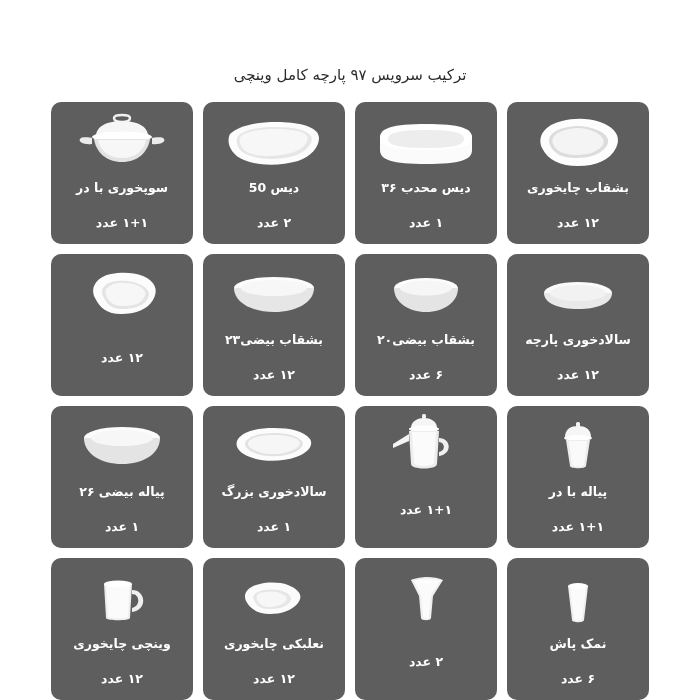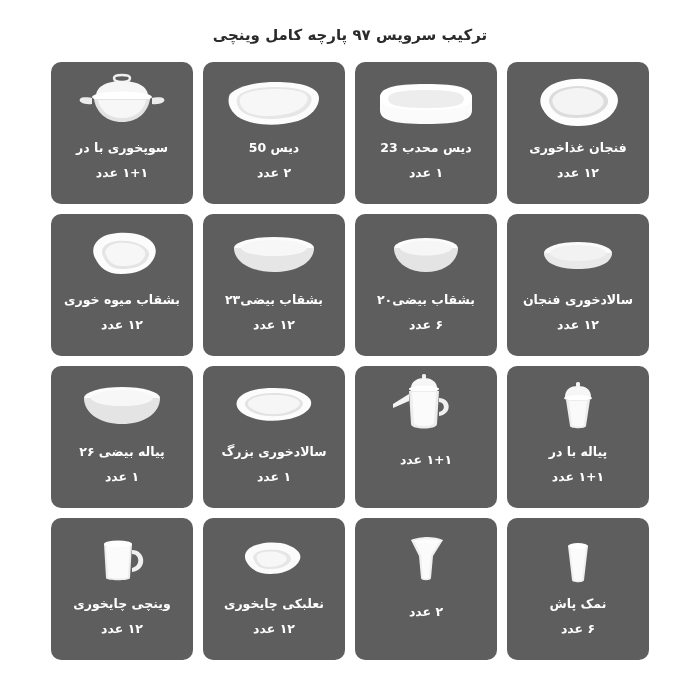--- a/index.html
+++ b/index.html
@@ -15,24 +15,25 @@
   }
   .page {
     width: 700px;
     height: 700px;
     position: relative;
     box-sizing: border-box;
   }
   .title {
     text-align: center;
     font-size: 15px;
-    font-weight: bold;
+    font-weight: normal;
     color: #2b2b2b;
     padding-top: 26px;
     letter-spacing: 0px;
+    margin-top: 40px;
   }
   .grid {
     margin: 18px auto 0 auto;
     width: 600px;
     display: grid;
     grid-template-columns: repeat(4, 142px);
     grid-template-rows: repeat(4, 142px);
     column-gap: 10px;
     row-gap: 10px;
     justify-content: center;
@@ -64,21 +65,21 @@
   }
   .lbl-name {
     font-size: 12.5px;
     font-weight: bold;
     display: block;
   }
   .lbl-qty {
     font-size: 12.5px;
     font-weight: bold;
     display: block;
-    margin-top: 8px;
+    margin-top: 18px;
   }
   svg { display: block; }
 </style>
 </head>
 <body>
 
 <div class="page">
 
   <div class="title">ترکیب سرویس ۹۷ پارچه کامل وینچی</div>
 
@@ -86,35 +87,35 @@
 
     <div class="cell">
       <div class="art">
         <svg width="104" height="70" viewBox="0 0 104 70">
           <path d="M16 40 C10 26 22 16 36 13 C48 10 62 10 74 14 C88 19 96 28 90 40 C84 52 70 58 52 58 C34 58 22 52 16 40 Z" fill="#fdfdfd"></path>
           <path d="M24 37 C20 27 30 21 42 19 C52 17 62 18 71 22 C81 26 85 32 80 39 C74 47 62 50 50 50 C36 50 28 46 24 37 Z" fill="#dcdcdc"></path>
           <path d="M27 36 C24 28 33 23 43 21 C52 19 61 20 69 24 C77 28 80 33 76 38 C70 45 60 47 50 47 C38 47 30 43 27 36 Z" fill="#f4f4f4"></path>
         </svg>
       </div>
       <div class="labels">
-        <span class="lbl-name">فنجان غذاخوری</span>
+        <span class="lbl-name">بشقاب چایخوری</span>
         <span class="lbl-qty">۱۲ عدد</span>
       </div>
     </div>
 
     <div class="cell">
       <div class="art">
         <svg width="112" height="70" viewBox="0 0 112 70">
           <path d="M10 30 C10 20 22 16 56 16 C90 16 102 20 102 30 L102 42 C102 52 90 56 56 56 C22 56 10 52 10 42 Z" fill="#fbfbfb"></path>
           <path d="M10 30 C10 21 22 17 56 17 C90 17 102 21 102 30 C102 38 90 42 56 42 C22 42 10 38 10 30 Z" fill="#ffffff"></path>
           <path d="M18 31 C18 25 28 22 56 22 C84 22 94 25 94 31 C94 37 84 40 56 40 C28 40 18 37 18 31 Z" fill="#ededed"></path>
         </svg>
       </div>
       <div class="labels">
-        <span class="lbl-name">دیس محدب 23</span>
+        <span class="lbl-name">دیس محدب ۳۶</span>
         <span class="lbl-qty">۱ عدد</span>
       </div>
     </div>
 
     <div class="cell">
       <div class="art">
         <svg width="112" height="70" viewBox="0 0 112 70">
           <path d="M12 26 C20 18 38 14 58 14 C80 14 96 18 100 26 C104 34 96 48 80 53 C62 58 40 58 26 52 C12 46 8 34 12 26 Z" fill="#fcfcfc"></path>
           <path d="M20 28 C26 22 40 19 58 19 C76 19 89 22 93 28 C96 34 89 44 76 48 C60 52 42 52 30 47 C19 43 17 33 20 28 Z" fill="#e6e6e6"></path>
           <path d="M23 28 C29 23 42 21 58 21 C74 21 86 23 89 28 C92 33 85 42 73 45 C58 49 42 49 31 45 C22 41 20 32 23 28 Z" fill="#f7f7f7"></path>
@@ -146,21 +147,21 @@
 
     <div class="cell">
       <div class="art">
         <svg width="104" height="60" viewBox="0 0 104 60">
           <ellipse cx="52" cy="28" rx="34" ry="11" fill="#fbfbfb"></ellipse>
           <path d="M18 28 C18 38 32 44 52 44 C72 44 86 38 86 28 Z" fill="#e9e9e9"></path>
           <ellipse cx="52" cy="28" rx="28" ry="8" fill="#f2f2f2"></ellipse>
         </svg>
       </div>
       <div class="labels">
-        <span class="lbl-name">سالادخوری فنجان</span>
+        <span class="lbl-name">سالادخوری پارچه</span>
         <span class="lbl-qty">۱۲ عدد</span>
       </div>
     </div>
 
     <div class="cell">
       <div class="art">
         <svg width="104" height="62" viewBox="0 0 104 62">
           <ellipse cx="52" cy="24" rx="32" ry="10" fill="#fcfcfc"></ellipse>
           <path d="M20 24 C20 38 34 48 52 48 C70 48 84 38 84 24 Z" fill="#e4e4e4"></path>
           <ellipse cx="52" cy="24" rx="26" ry="7.5" fill="#f6f6f6"></ellipse>
@@ -188,21 +189,20 @@
 
     <div class="cell">
       <div class="art">
         <svg width="90" height="66" viewBox="0 0 90 66">
           <path d="M18 36 C12 24 22 14 34 12 C44 10 56 10 66 14 C78 19 82 28 76 38 C70 48 58 52 44 52 C30 52 23 46 18 36 Z" fill="#fcfcfc"></path>
           <path d="M26 34 C22 26 30 20 40 19 C48 18 57 19 64 23 C72 27 74 32 70 38 C65 45 55 47 44 47 C34 47 29 41 26 34 Z" fill="#e4e4e4"></path>
           <path d="M29 33 C26 27 33 22 41 21 C48 20 56 21 62 24 C69 28 70 32 66 37 C62 43 54 44 45 44 C36 44 31 39 29 33 Z" fill="#f7f7f7"></path>
         </svg>
       </div>
       <div class="labels">
-        <span class="lbl-name">بشقاب میوه خوری</span>
         <span class="lbl-qty">۱۲ عدد</span>
       </div>
     </div>
 
     <div class="cell">
       <div class="art">
         <svg width="70" height="74" viewBox="0 0 70 74">
           <rect x="33" y="12" width="4" height="5" rx="1.5" fill="#f2f2f2"></rect>
           <path d="M22 27 C22 19 28 16 35 16 C42 16 48 19 48 27 Z" fill="#f6f6f6"></path>
           <ellipse cx="35" cy="28" rx="14" ry="3" fill="#ffffff"></ellipse>

